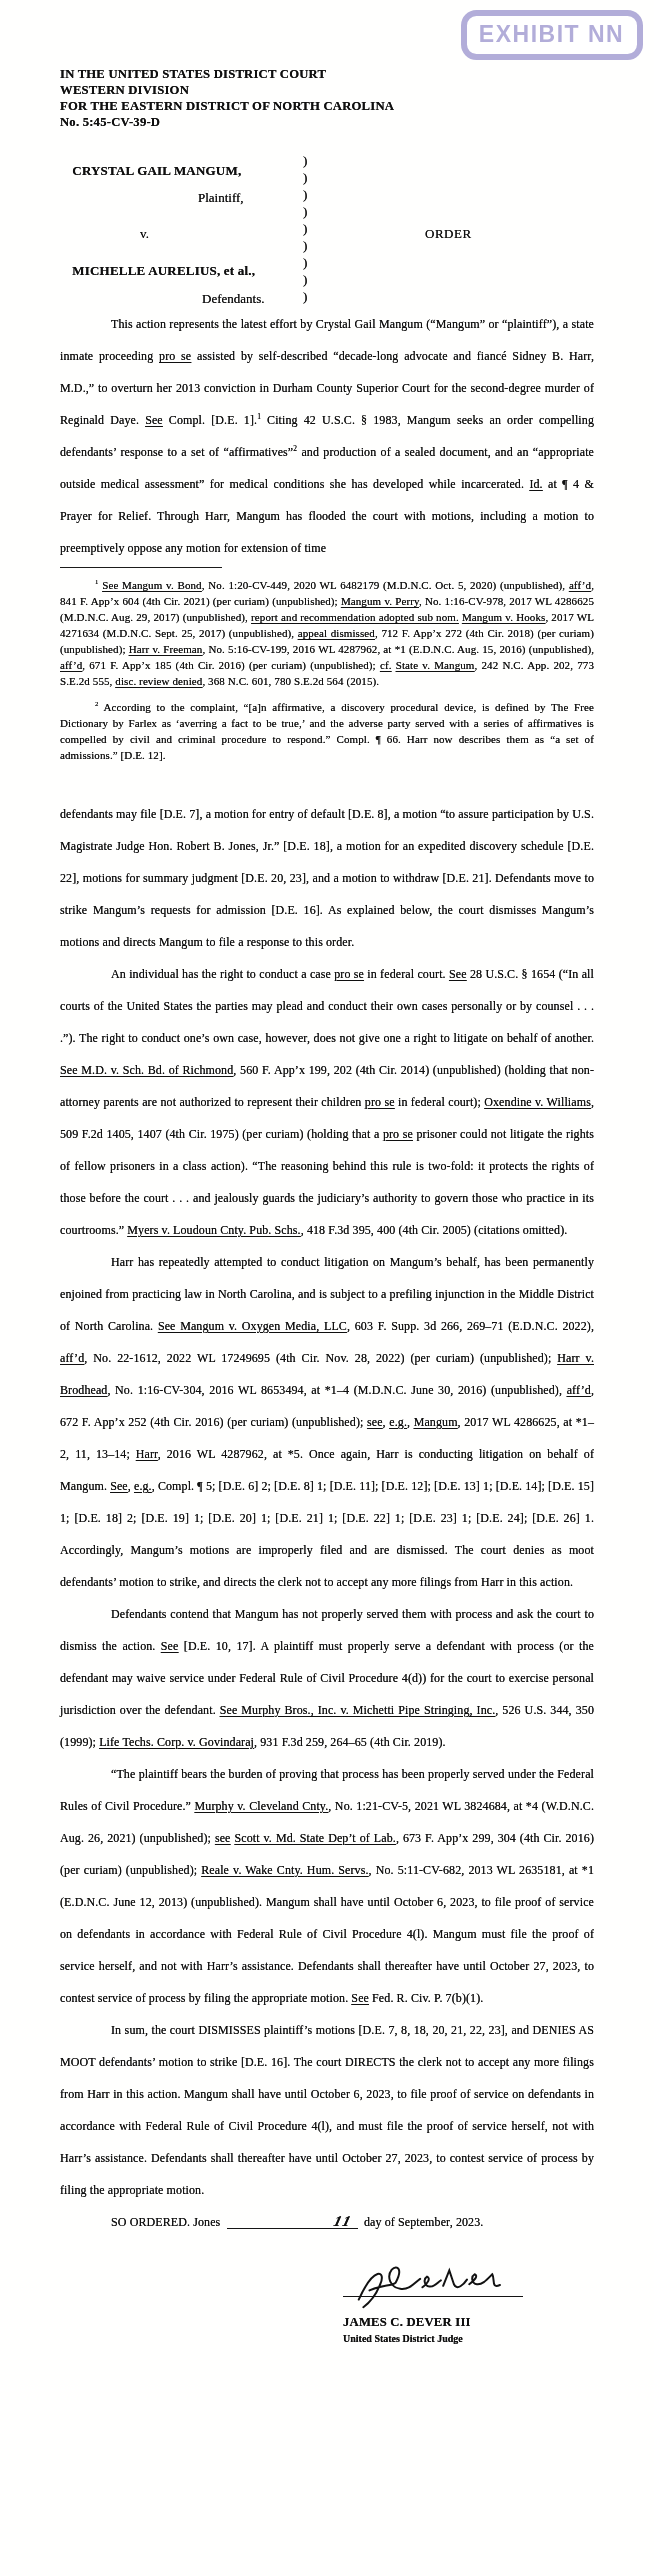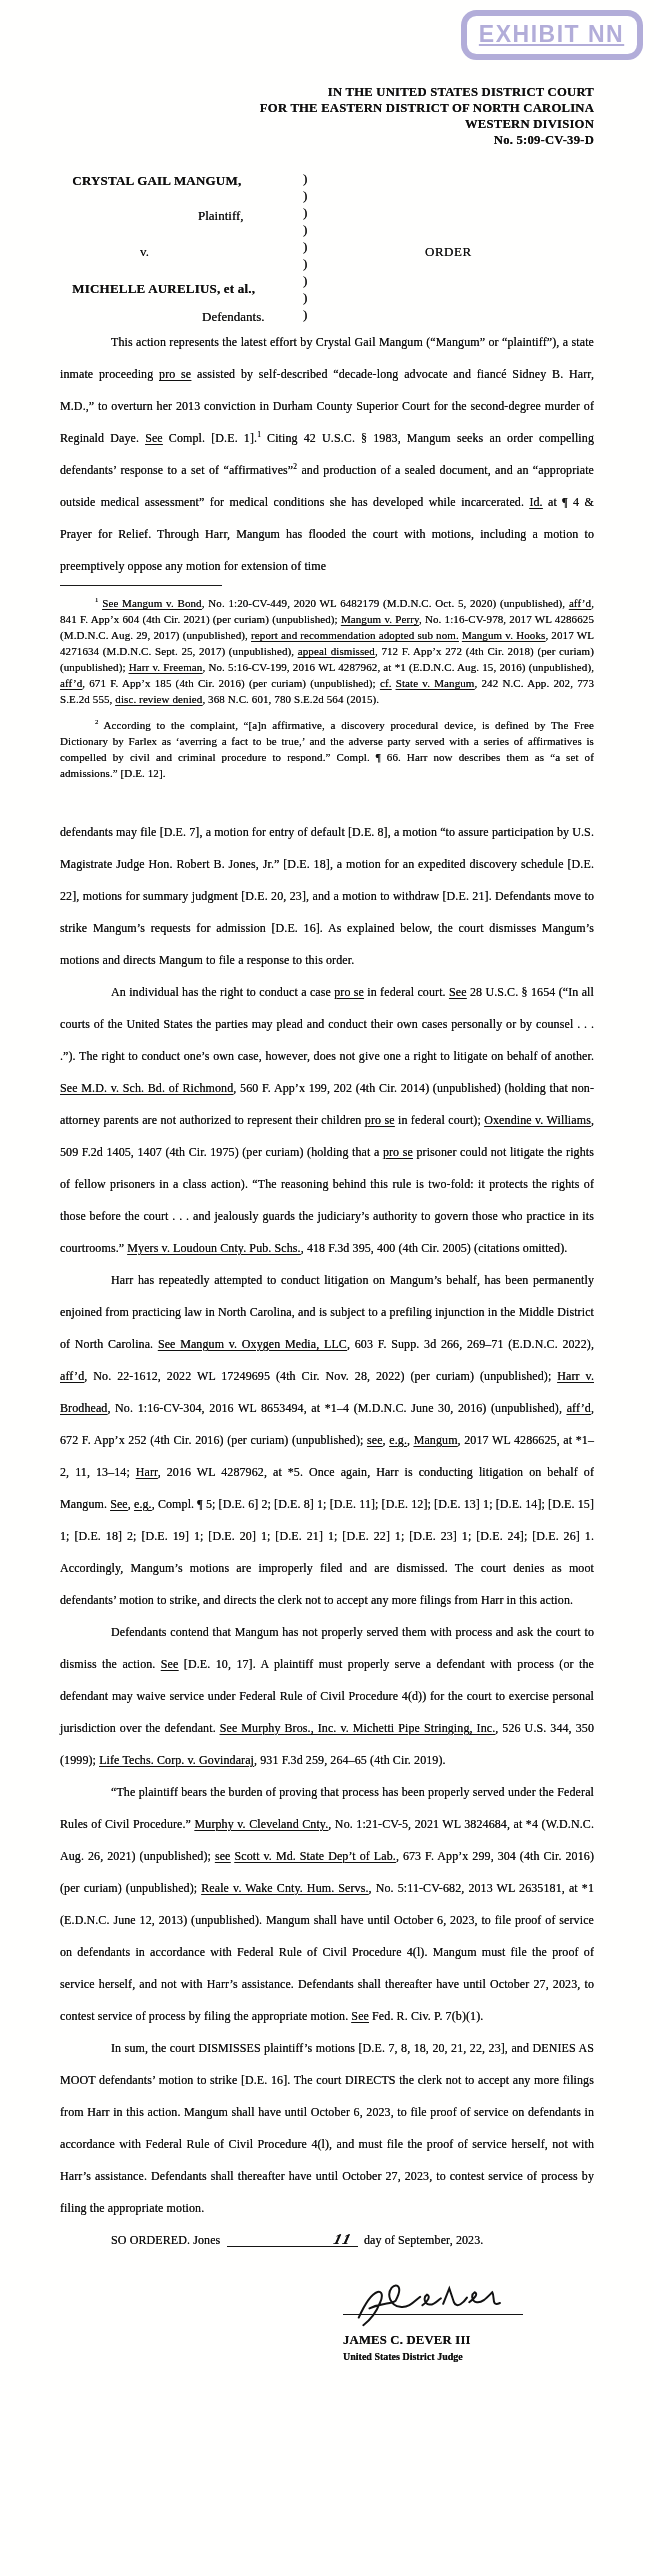--- a/index.html
+++ b/index.html
@@ -17,32 +17,31 @@
 
   
   .stamp{
     position:absolute;top:10px;right:11.5px;
     border:6.2px solid #b2add9;border-radius:15.4px;
     padding:5.4px 12.3px;background:#fff;
     color:#b2add9;
     font-family:"Liberation Sans","DejaVu Sans",sans-serif;
     font-weight:bold;font-size:23px;letter-spacing:1.5px;
     text-shadow:none;
-    text-decoration:underline;
   }
 
   
-  .court-header{margin-top:84px;text-align:right;font-weight:bold;
+  .court-header{margin-top:66px;text-align:left;font-weight:bold;
     font-size:12.7px;line-height:16px;letter-spacing:0.2px;}
 
   
   .caption{position:relative;height:152px;margin-top:24.6px;font-size:13px;}
   .caption .abs{position:absolute;white-space:nowrap;}
   .party-name{font-weight:bold;letter-spacing:0.2px;}
-  .pl-name{left:12.3px;top:0;}
+  .pl-name{left:12.3px;top:8px;}
   .pl-role{left:138px;top:35px;}
   .versus{left:80px;top:71px;}
   .df-name{left:12.3px;top:108px;}
   .df-role{left:142px;top:136px;}
   .brackets{left:243px;top:-2.3px;font-size:13px;line-height:17px;text-align:left;}
   .order-label{left:365px;top:71px;font-weight:normal;letter-spacing:0.5px;}
 
   
   .bpara{
     margin:0;font-size:12px;line-height:32px;
@@ -77,23 +76,23 @@
 
 <div class="page">
 
   <div class="stamp">
     <span>EXHIBIT NN</span>
   </div>
 
   <div class="content">
     <div class="court-header">
       <div>IN THE UNITED STATES DISTRICT COURT</div>
+      <div>WESTERN DIVISION</div>
       <div>FOR THE EASTERN DISTRICT OF NORTH CAROLINA</div>
-      <div>WESTERN DIVISION</div>
-      <div>No. 5:09-CV-39-D</div>
+      <div>No. 5:45-CV-39-D</div>
     </div>
 
     <div class="caption">
       <div class="abs pl-name party-name">CRYSTAL GAIL MANGUM,</div>
       <div class="abs pl-role">Plaintiff,</div>
       <div class="abs versus">v.</div>
       <div class="abs df-name party-name">MICHELLE AURELIUS, et al.,</div>
       <div class="abs df-role">Defendants.</div>
       <div class="abs brackets">
           <div>)</div>

